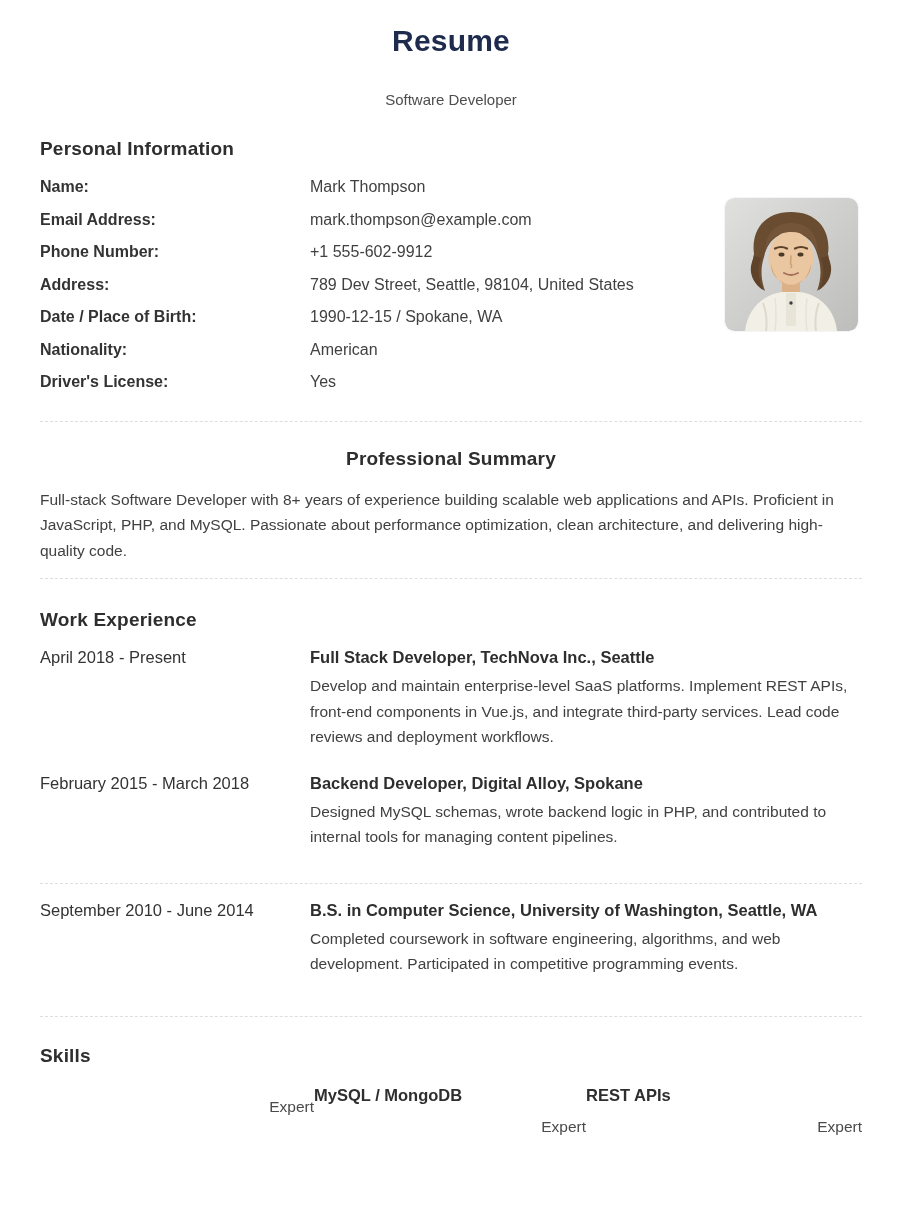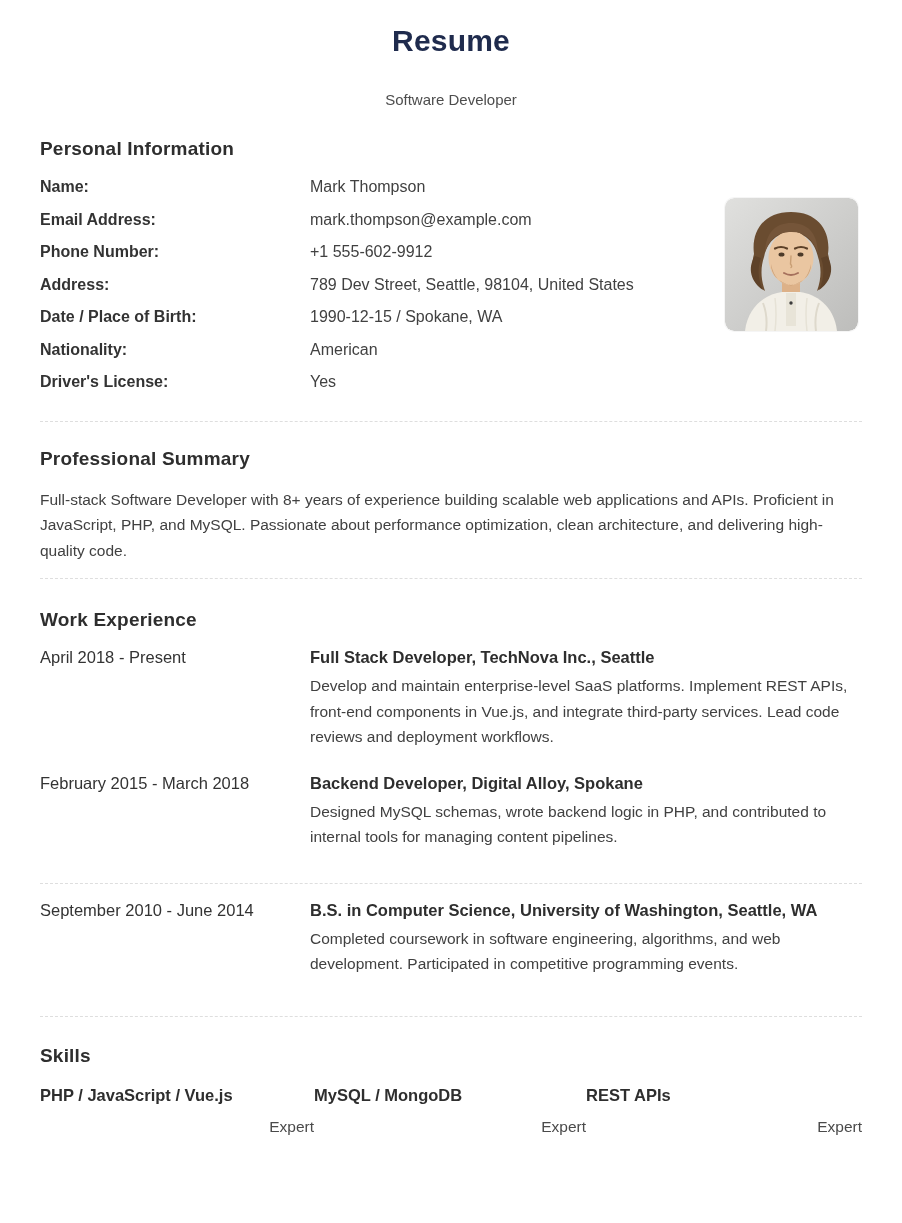--- a/index.html
+++ b/index.html
@@ -65,21 +65,21 @@
     height: 133px;
     border-radius: 9px;
     overflow: hidden;
     box-shadow: 0 0 0 1px rgba(0,0,0,0.04);
   }
   .photo svg { display: block; }
 
   .divider-1 { margin-top: 16px; }
 
   
-  .ps-heading { margin-top: 25px; }
+  .ps-heading { margin-top: 25px; text-align: center; }
   .ps-text {
     margin-top: 17px;
     font-size: 15.5px;
     line-height: 25.5px;
     color: #414141;
     max-width: 822px;
   }
   .divider-2 { margin-top: 15px; }
 
   
@@ -269,21 +269,20 @@
       </div>
     </div>
   </section>
 
   <hr class="divider divider-4">
 
   <section>
     <h2 class="section-heading skills-heading">Skills</h2>
     <div class="skills-grid">
       <div class="skill">
-        <div class="skill-name">PHP / JavaScript / Vue.js</div>
         <div class="skill-level">Expert</div>
       </div>
       <div class="skill">
         <div class="skill-name">MySQL / MongoDB</div>
         <div class="skill-level">Expert</div>
       </div>
       <div class="skill">
         <div class="skill-name">REST APIs</div>
         <div class="skill-level">Expert</div>
       </div>

